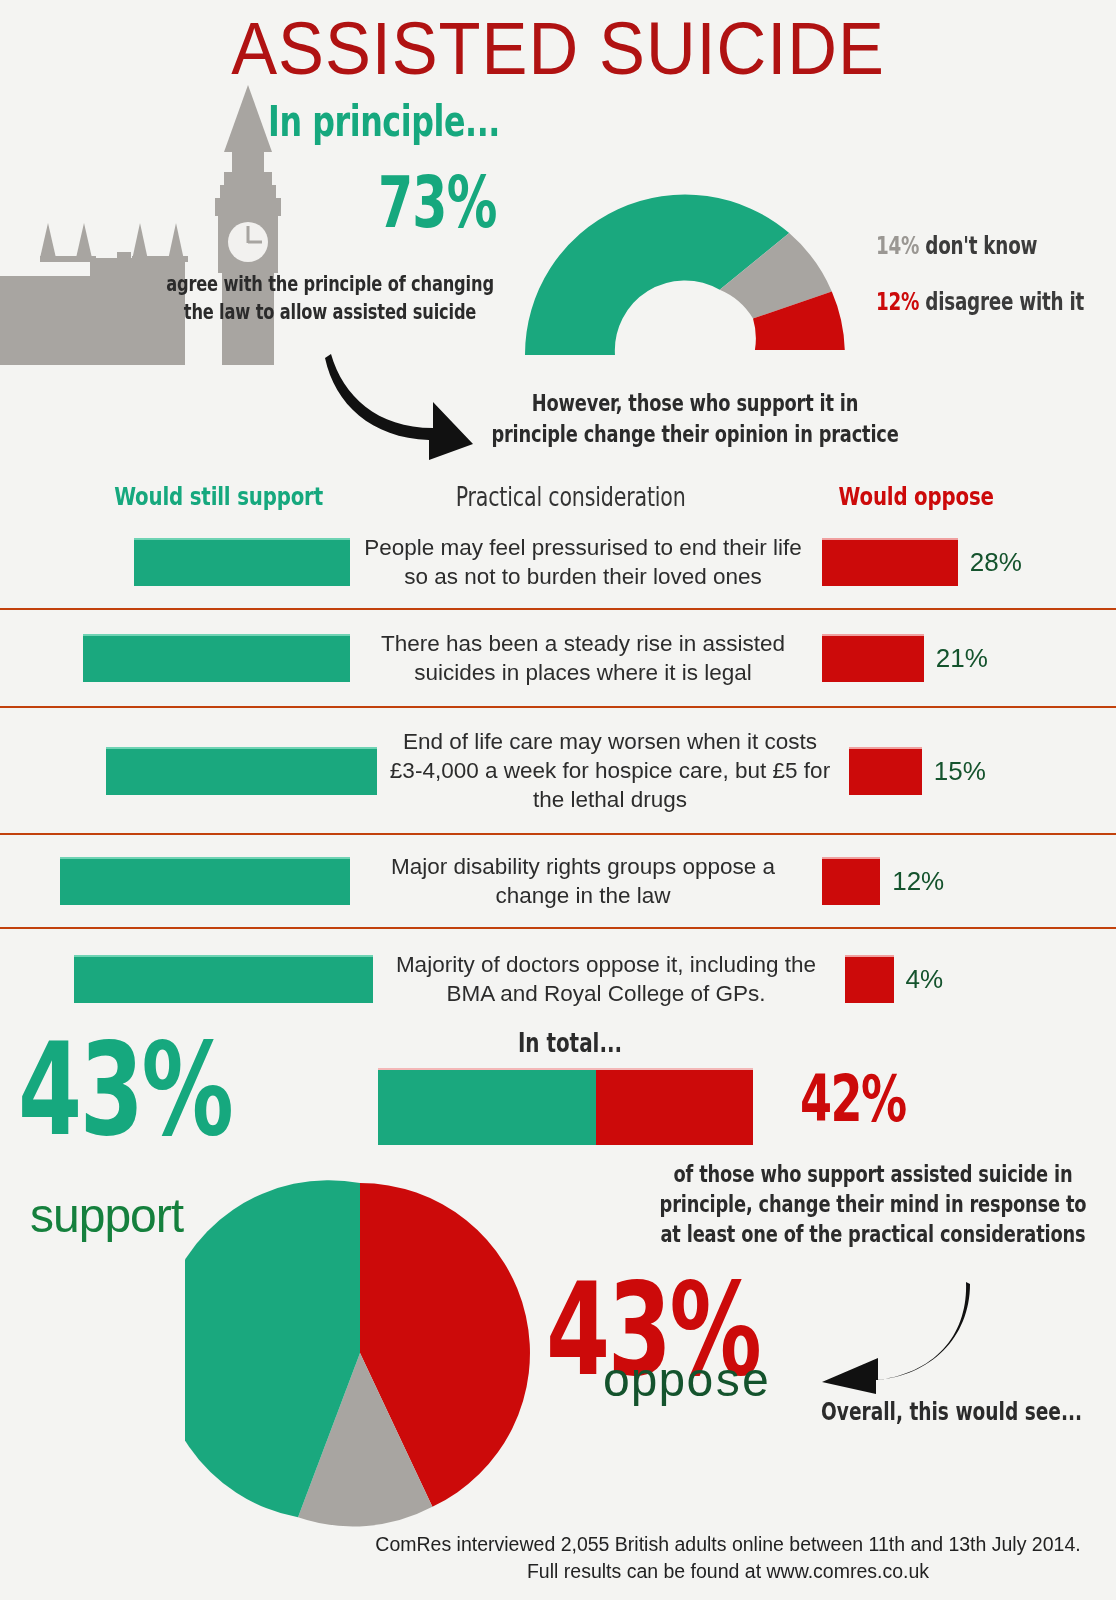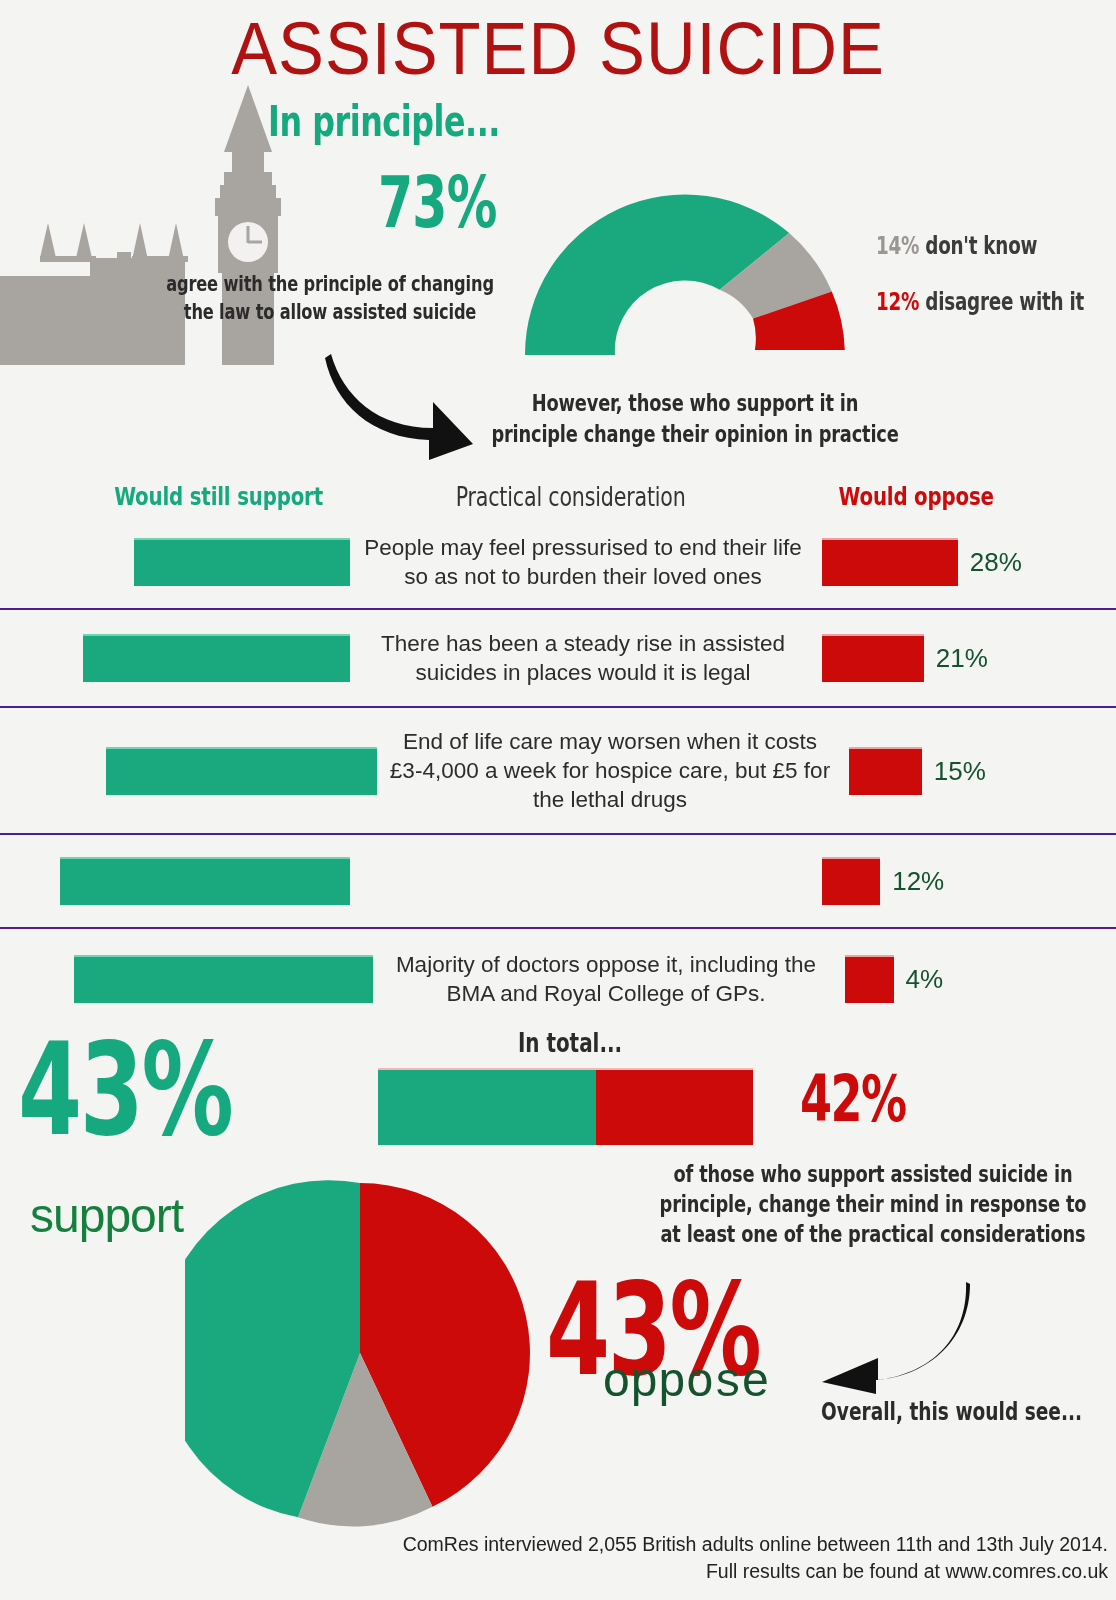--- a/index.html
+++ b/index.html
@@ -87,21 +87,21 @@
     font-family:"DejaVu Sans Condensed","Liberation Sans",sans-serif;
     transform:scaleX(.88);
     letter-spacing:-.2px;
   }
   #head-support{left:100px;color:#16a87e;}
   #head-consideration{left:440px;color:#333;font-weight:400;font-size:26px;}
   #head-oppose{left:828px;color:#cc0a0a;}
 
   
   #rows{position:absolute;left:0;top:516px;width:1116px;}
-  .row{position:relative;width:1116px;border-bottom:2px solid #4c1d95;}
+  .row{position:relative;width:1116px;border-bottom:2px solid #c2410c;}
   .row:last-child{border-bottom:none;}
   .row-inner{position:relative;height:100%;}
 
   .bar-green{
     position:absolute;right:766px;          
     height:46px;background:#1aa87e;
     border-top:2px solid #6fd3b4;
     top:50%;transform:translateY(-50%);
   }
   .bar-red{
@@ -191,21 +191,21 @@
     position:absolute;left:800px;top:1398px;width:300px;
     text-align:center;font-size:24px;font-weight:700;color:#2b2b2b;
     font-family:"DejaVu Sans Condensed","Liberation Sans",sans-serif;
     transform:scaleX(.86);transform-origin:center center;
     white-space:nowrap;
   }
 
   
   #footer{
     position:absolute;right:8px;bottom:14px;width:760px;
-    text-align:right;font-size:19.5px;color:#222;line-height:1.42;
+    text-align:center;font-size:19.5px;color:#222;line-height:1.42;
     font-family:"Liberation Sans",sans-serif;
   }
 </style>
 </head>
 <body>
 
 <div class="stage">
 
   <div id="title">ASSISTED SUICIDE</div>
 
@@ -275,38 +275,39 @@
           <div class="bar-green" style="width: 216.2px;"></div>
           <div class="consideration">People may feel pressurised to end their life so as not to burden their loved ones</div>
           <div class="bar-red" style="width: 135.8px;"></div>
           <div class="pct-red" style="left: 969.8px;">28%</div>
         </div>
       </div>
       <div class="row" style="height: 96px;">
         <div class="row-inner">
           <div class="pct-green">58%</div>
           <div class="bar-green" style="width: 266.8px;"></div>
-          <div class="consideration">There has been a steady rise in assisted suicides in places would it is legal</div>
+          <div class="consideration">There has been a steady rise in assisted suicides in places where it is legal</div>
           <div class="bar-red" style="width: 101.85px;"></div>
           <div class="pct-red" style="left: 935.85px;">21%</div>
         </div>
       </div>
       <div class="row" style="height: 125px; padding-left: 27px;">
         <div class="row-inner">
           <div class="pct-green">59%</div>
           <div class="bar-green" style="width: 271.4px;"></div>
           <div class="consideration">End of life care may worsen when it costs £3-4,000 a week for hospice care, but £5 for the lethal drugs</div>
           <div class="bar-red" style="width: 72.75px;"></div>
           <div class="pct-red" style="left: 906.75px;">15%</div>
         </div>
       </div>
       <div class="row" style="height: 92px;">
         <div class="row-inner">
           <div class="pct-green">63%</div>
           <div class="bar-green" style="width: 289.8px;"></div>
+          <div class="consideration">Major disability rights groups oppose a change in the law</div>
           <div class="bar-red" style="width: 58.2px;"></div>
           <div class="pct-red" style="left: 892.2px;">12%</div>
         </div>
       </div>
       <div class="row" style="height: 100px; padding-left: 23px;">
         <div class="row-inner">
           <div class="pct-green">65%</div>
           <div class="bar-green" style="width: 299px;"></div>
           <div class="consideration">Majority of doctors oppose it, including the BMA and Royal College of GPs.</div>
           <div class="bar-red" style="width: 48.5px;"></div>

